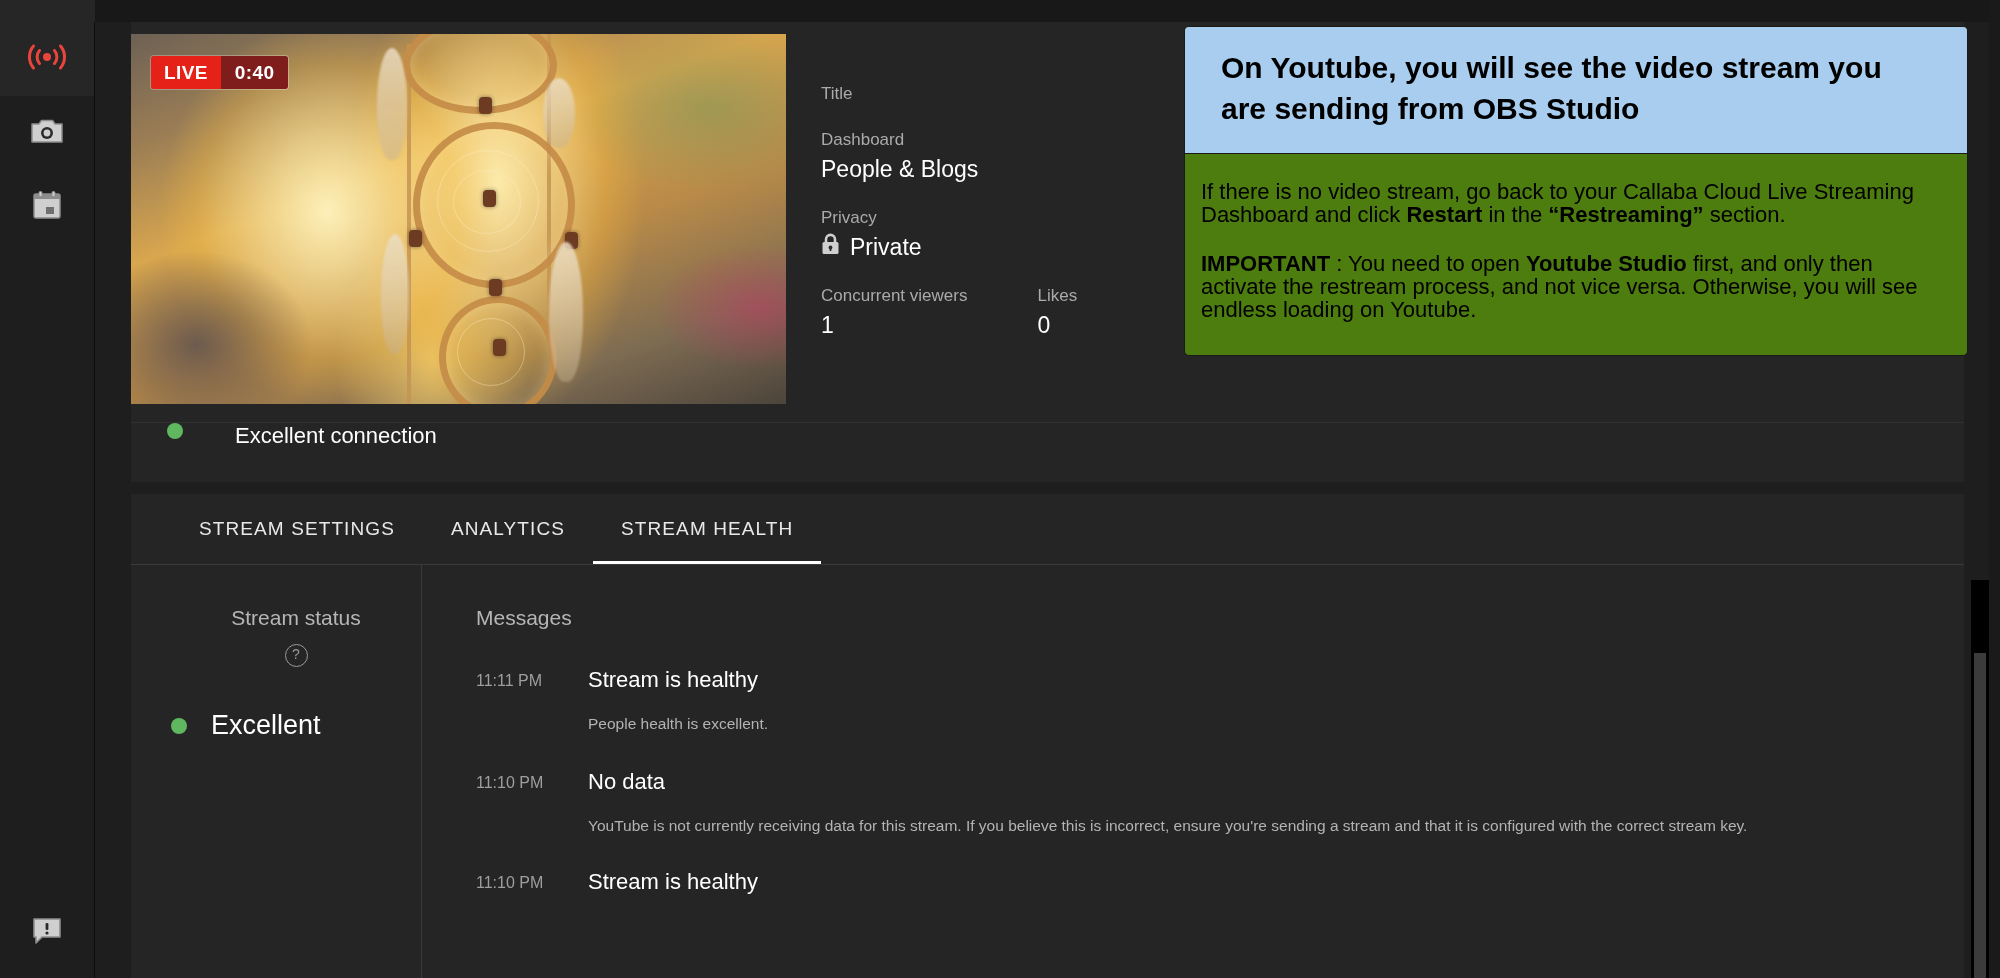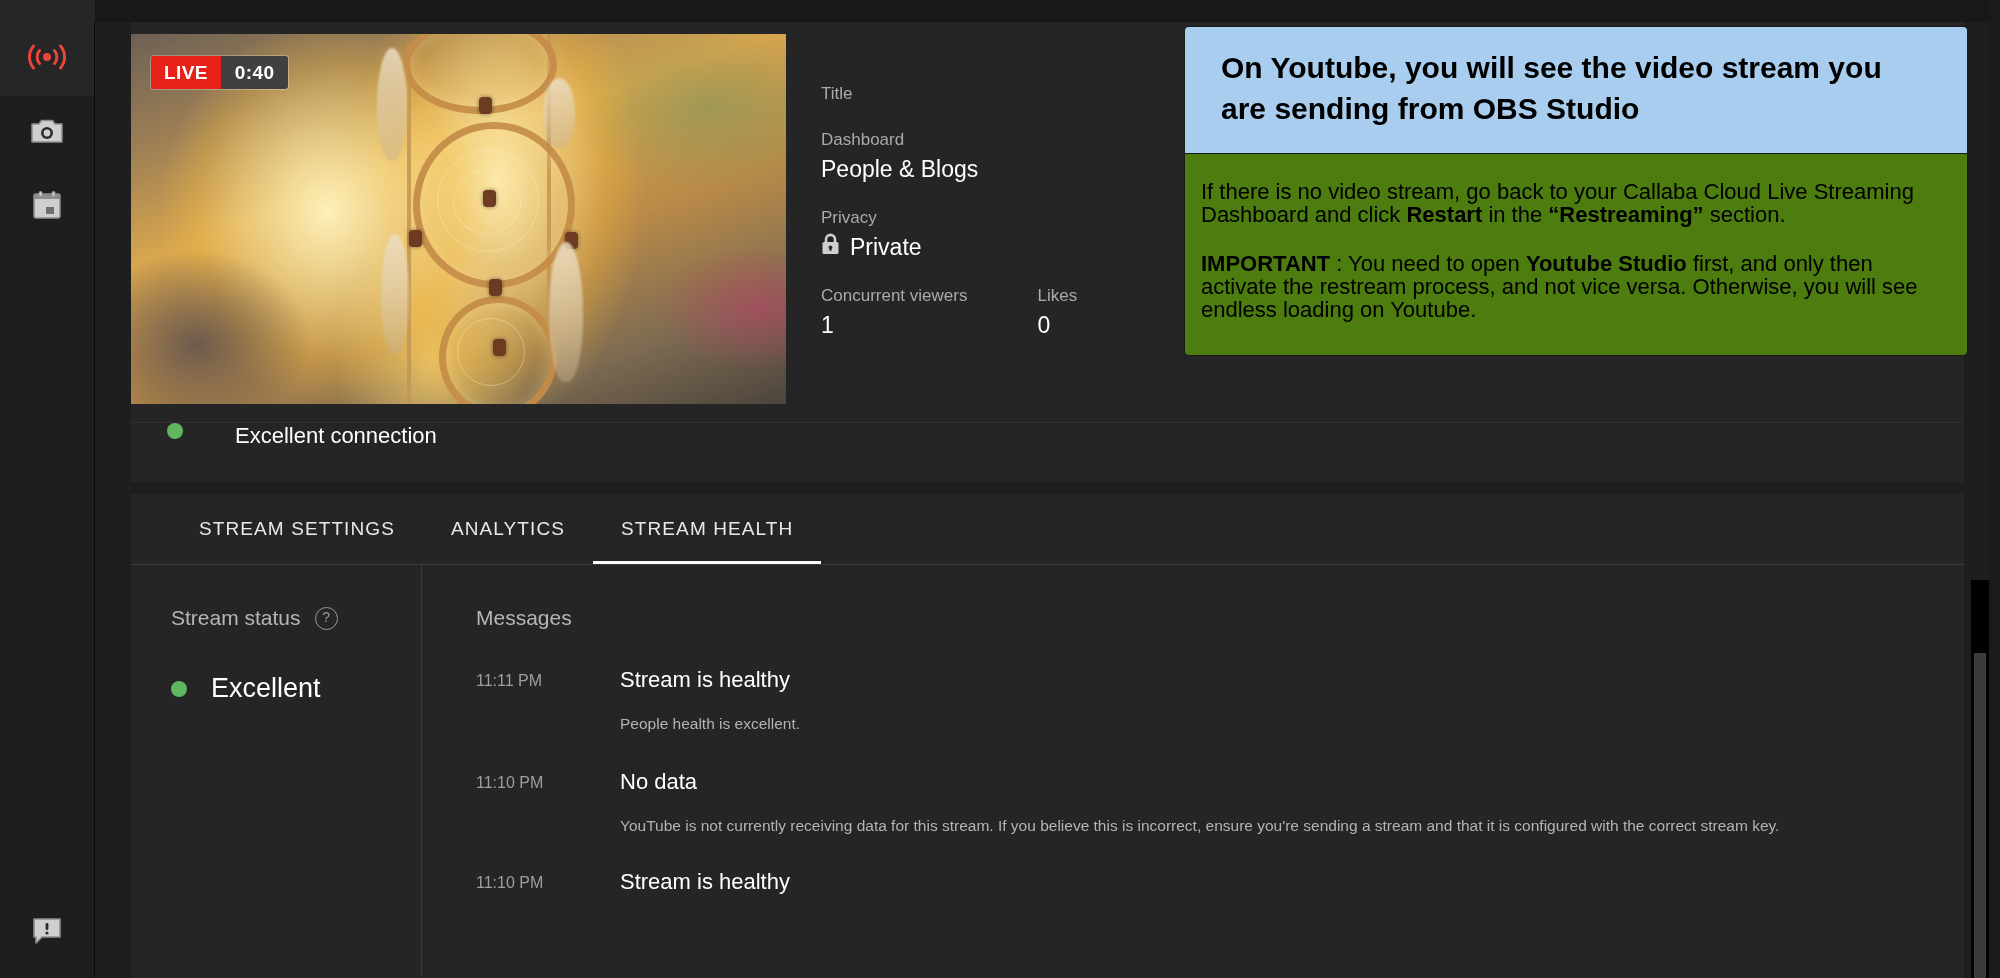--- a/index.html
+++ b/index.html
@@ -152,21 +152,21 @@
     font-weight: bold;
     letter-spacing: 0.4px;
   }
   .live-badge .lv {
     background: #e62117;
     color: #fff;
     padding: 0 13px;
     display: flex; align-items: center;
   }
   .live-badge .tm {
-    background: #404040;
+    background: #7f1d1d;
     color: #fff;
     padding: 0 14px;
     display: flex; align-items: center;
   }
 
   
   .meta {
     position: absolute;
     left: 690px;
     top: 60px;
@@ -273,21 +273,21 @@
     height: 414px;
     border-right: 1px solid #3a3a3a;
   }
   .col-head {
     color: #b6b6b6;
     font-size: 21px;
     display: flex;
     align-items: center;
     gap: 14px;
   }
-  .status-col .col-head { margin: 42px 0 0 40px; }
+  .status-col .col-head { margin: 42px 0 0 40px; flex-direction: column; }
   .help-icon {
     width: 21px; height: 21px;
     border: 1.6px solid #9a9a9a;
     border-radius: 50%;
     color: #9a9a9a;
     font-size: 14px;
     line-height: 18px;
     text-align: center;
     cursor: pointer;
   }
@@ -305,21 +305,20 @@
     left: 291px; top: 0;
     right: 0;
     height: 414px;
     overflow: hidden;
   }
   .msg-col .col-head { margin: 42px 0 0 54px; }
   .msg-list { margin-top: 36px; }
   .msg {
     display: flex;
     padding: 0 0 0 54px;
-    gap: 32px;
   }
   .msg-time {
     width: 112px;
     flex: none;
     color: #9e9e9e;
     font-size: 16px;
     padding-top: 6px;
   }
   .msg-body { flex: 1; padding-right: 90px; }
   .msg-title {

